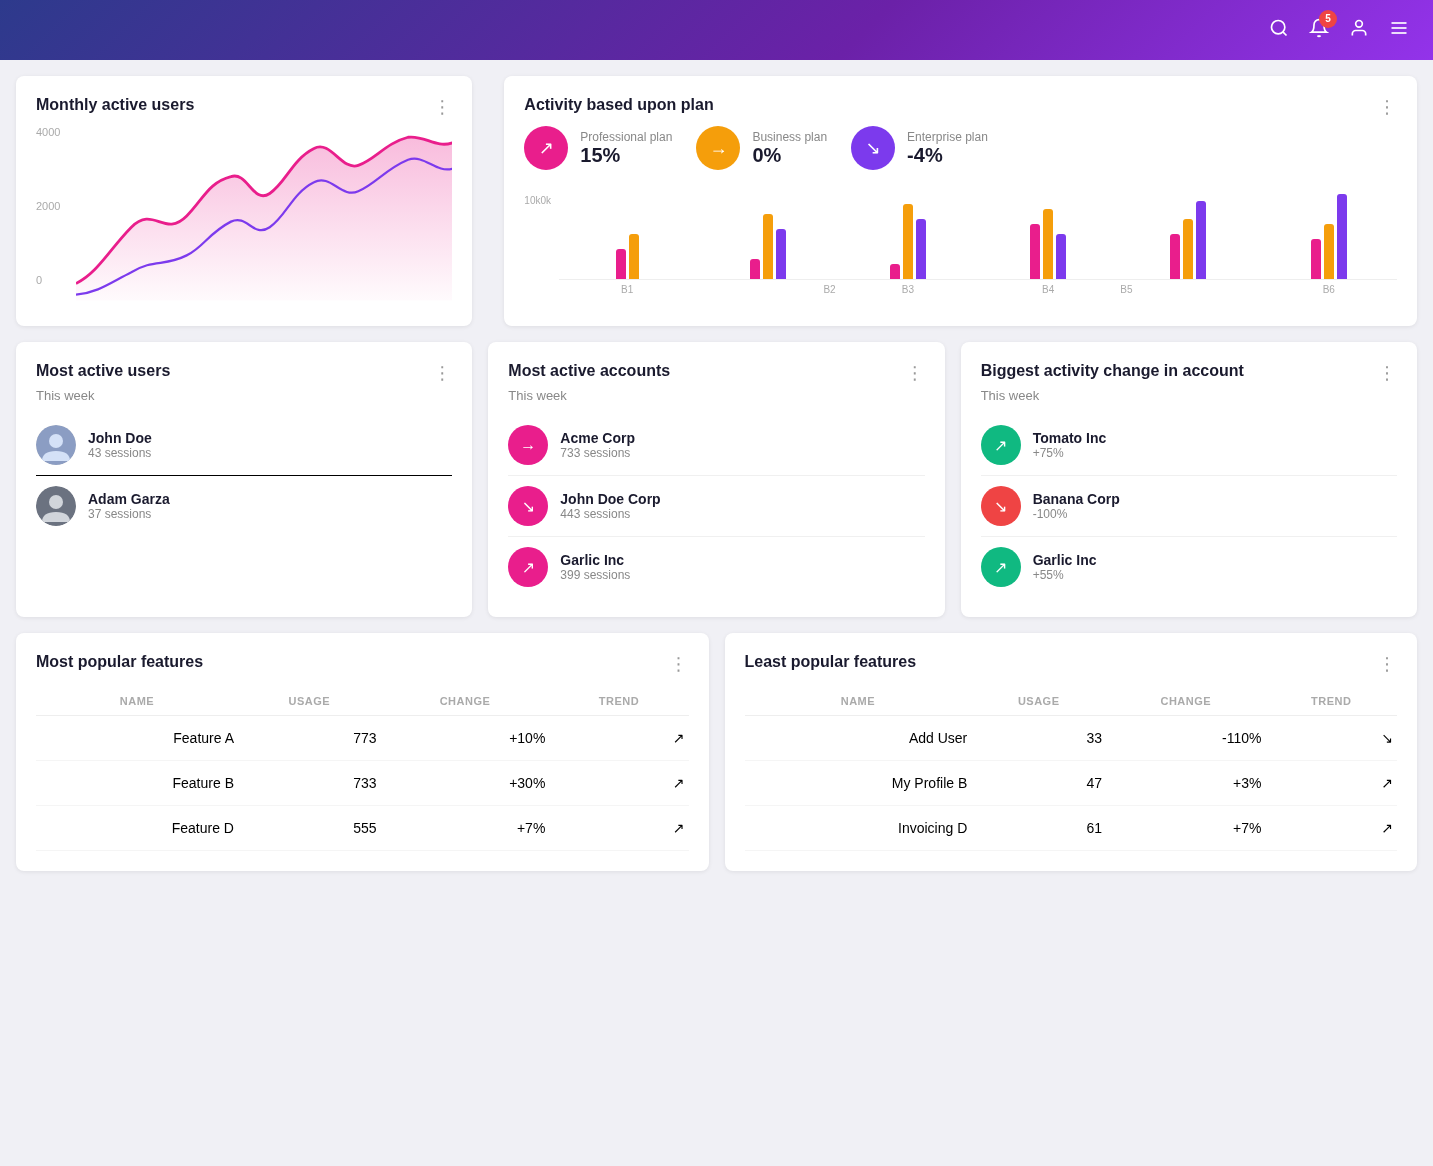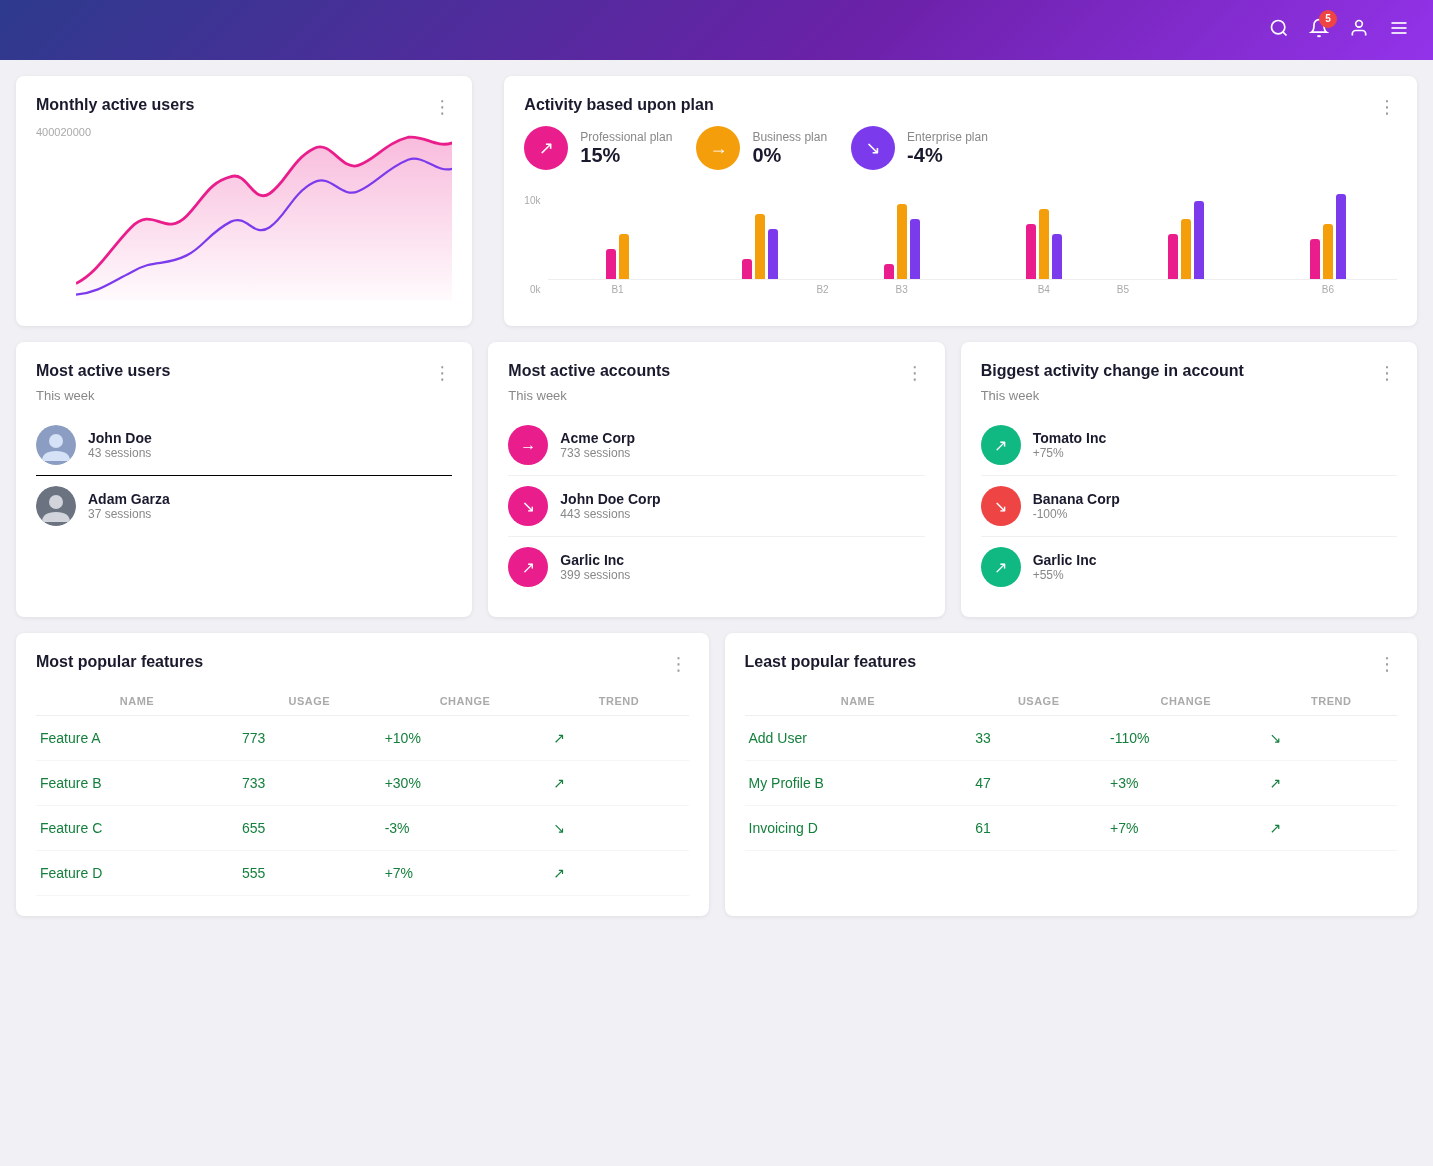--- a/index.html
+++ b/index.html
@@ -93,21 +93,21 @@
       position: relative;
       height: 180px;
       margin-top: 8px;
     }
     .chart-labels-y {
       position: absolute;
       left: 0;
       top: 0;
       bottom: 20px;
       display: flex;
-      flex-direction: row;
+      flex-direction: column;
       justify-content: space-between;
       font-size: 11px;
       color: #aaa;
       width: 35px;
     }
     .chart-area {
       position: absolute;
       left: 40px;
       right: 0;
       top: 0;
@@ -137,21 +137,20 @@
       font-size: 18px;
       flex-shrink: 0;
     }
     .plan-icon.pink { background: #e91e8c; }
     .plan-icon.orange { background: #f59e0b; }
     .plan-icon.purple { background: #7c3aed; }
     .plan-label { font-size: 12px; color: #888; }
     .plan-value { font-size: 20px; font-weight: 700; color: #1a1a2e; }
     .bar-chart-labels-y {
       display: flex;
-      flex-direction: column;
       justify-content: space-between;
       font-size: 10px;
       color: #aaa;
       height: 100px;
       margin-right: 8px;
       text-align: right;
     }
     .bar-group {
       display: flex;
       align-items: flex-end;
@@ -251,23 +250,24 @@
       text-align: center;
       font-size: 11px;
       font-weight: 600;
       color: #aaa;
       letter-spacing: 0.5px;
       padding: 8px 4px;
       border-bottom: 1px solid #eee;
     }
     .feature-table td {
       font-size: 14px;
-      color: #15803d;
+      color: #000000;
       padding: 14px 4px;
       border-bottom: 1px solid #f5f5f5;
+      text-align: right;
     }
     .trend-up { color: #10b981; font-size: 18px; }
     .trend-down { color: #ef4444; font-size: 18px; }
 
     
     .mau-svg {
       width: 100%;
       height: 100%;
     }
   </style>
@@ -546,26 +546,20 @@
     <td>Feature A</td>
     <td>773</td>
     <td>+10%</td>
     <td class="trend-up">↗</td>
   </tr>
             <tr>
     <td>Feature B</td>
     <td>733</td>
     <td>+30%</td>
     <td class="trend-up">↗</td>
-  </tr>
-            <tr>
-    <td>Feature C</td>
-    <td>655</td>
-    <td>-3%</td>
-    <td class="trend-down">↘</td>
   </tr>
             <tr>
     <td>Feature D</td>
     <td>555</td>
     <td>+7%</td>
     <td class="trend-up">↗</td>
   </tr>
           </tbody>
       </table>
     </div>

